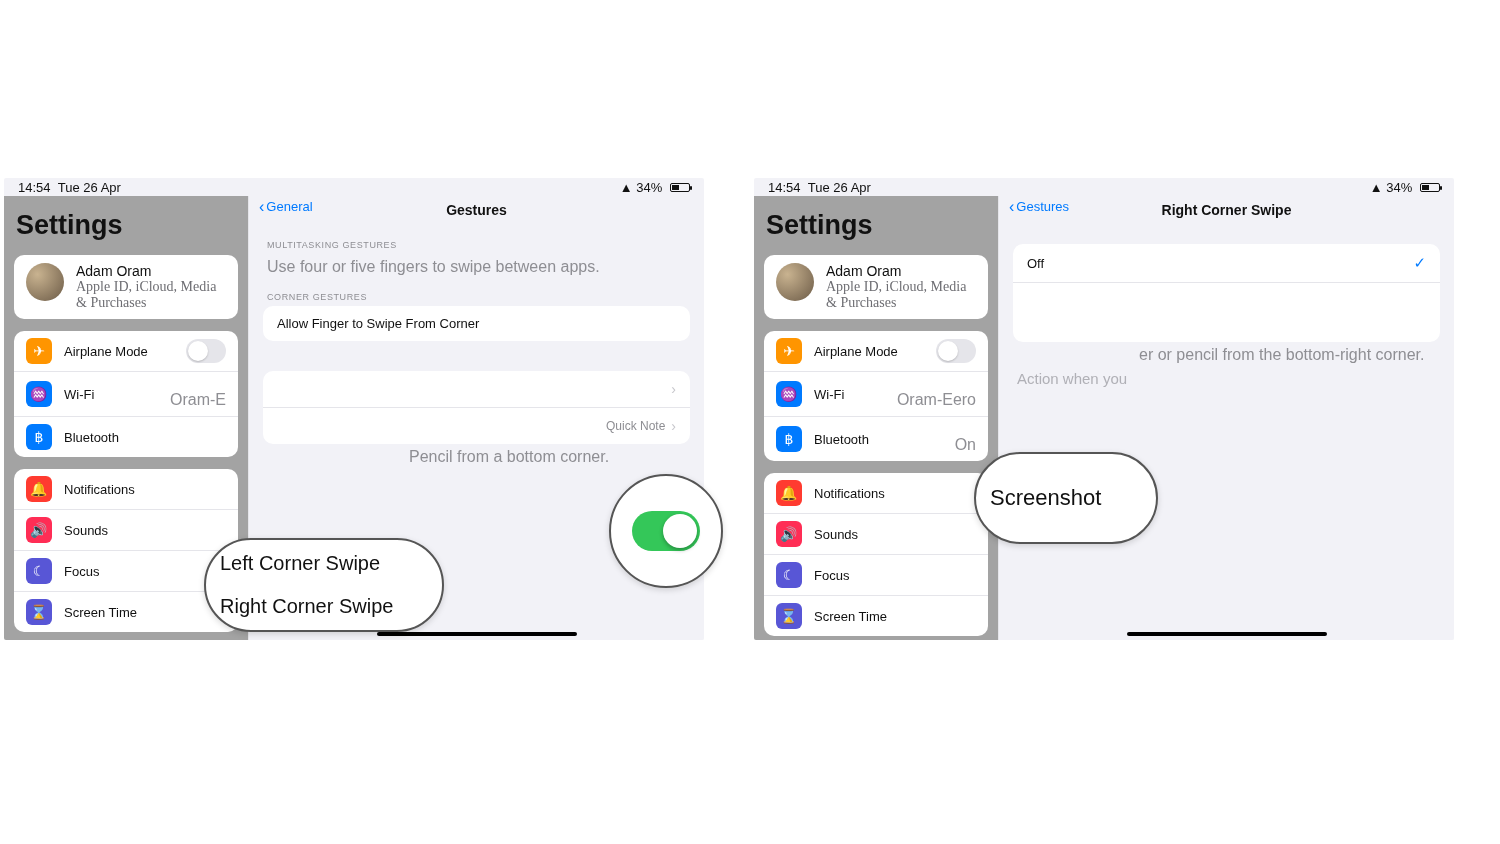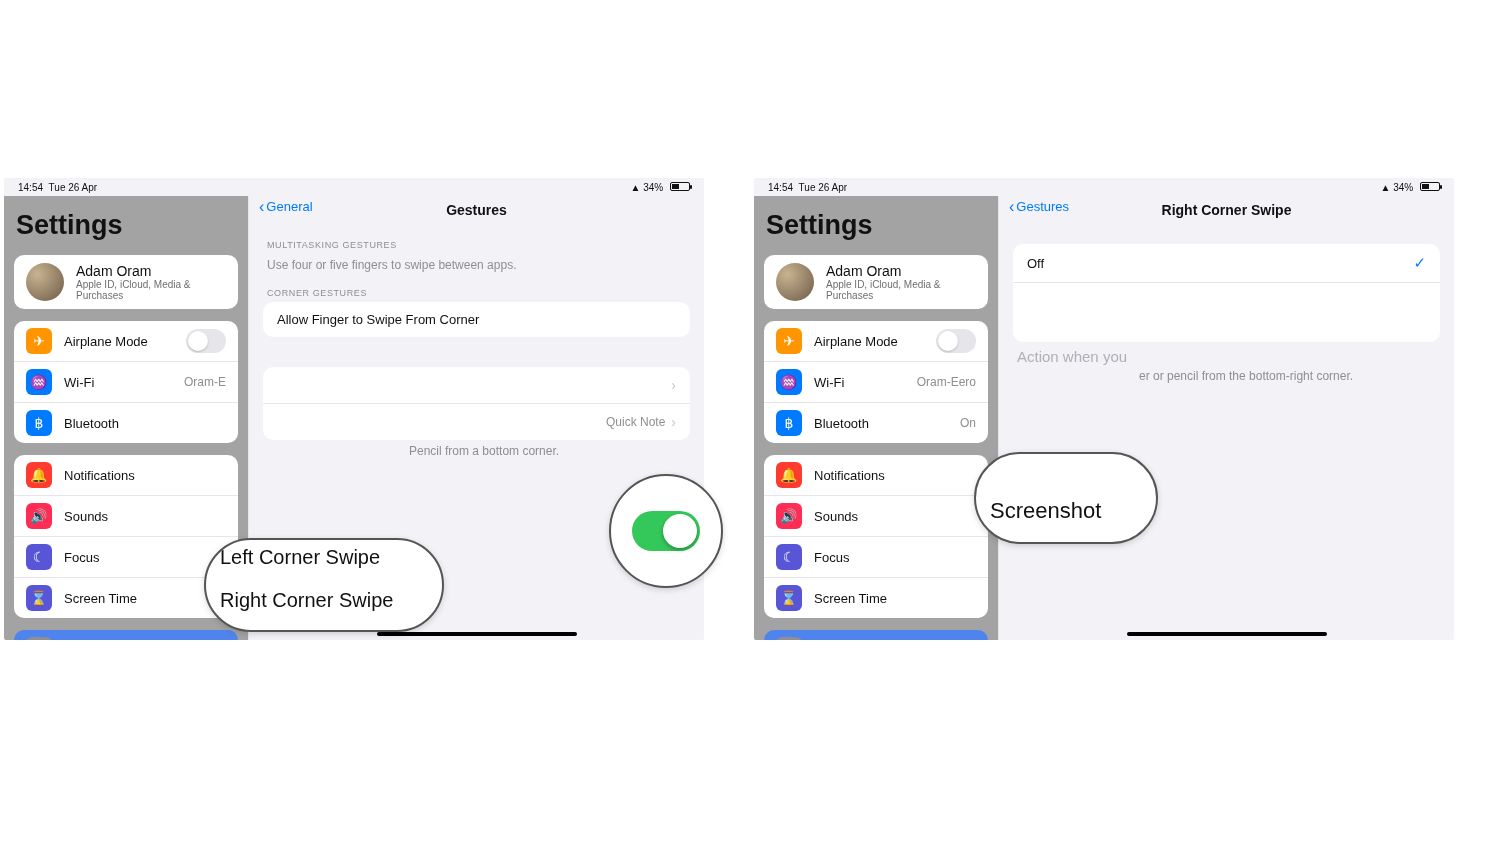--- a/index.html
+++ b/index.html
@@ -22,21 +22,21 @@
     border-radius: 2px;
   }
   .shot.left  { left: 4px; }
   .shot.right { left: 754px; }
 
   
   .statusbar {
     position:absolute; left:0; right:0; top:0; height:16px;
     display:flex; justify-content:space-between; align-items:center;
     padding:2px 14px 0 14px;
-    font-size:10px; color:#111;
+    font-size:13px; color:#111;
   }
   .battery {
     display:inline-block; width:20px; height:9px; border:1px solid #111; border-radius:2px;
     position:relative; margin-left:4px;
   }
   .battery::after { content:""; position:absolute; right:-3px; top:2px; width:2px; height:4px; background:#111; border-radius:1px; }
   .battery .fill { position:absolute; left:1px; top:1px; height:5px; width:7px; background:#111; }
 
   
   .sidebar {
@@ -53,36 +53,36 @@
     background:#fff; border-radius:10px;
     overflow:hidden;
   }
   .profile { display:flex; align-items:flex-start; padding:8px 12px; }
   .avatar {
     width:38px; height:38px; border-radius:50%;
     background: radial-gradient(circle at 30% 30%, #c9b390, #6b5a46);
     flex:0 0 38px; margin-right:12px;
   }
   .profile .name { font-size:14px; color:#111; }
-  .profile .sub  { font-size:10px; color:#6e6e73; }
+  .profile .sub  { font-size:14px; color:#6e6e73;font-family:Liberation Serif, serif; }
 
   .row {
     display:flex; align-items:center;
     padding:7px 12px;
     border-top:1px solid #e5e5ea;
     font-size:13px; color:#111;
   }
   .row:first-child { border-top:none; }
   .row .icon {
     width:26px; height:26px; border-radius:6px; margin-right:12px;
     display:flex; align-items:center; justify-content:center;
     color:#fff; font-size:14px;
   }
   .row .label { flex:1; }
-  .row .value { color:#8e8e93; font-size:12px; }
+  .row .value { color:#8e8e93; font-size:16px;margin-top:12px; }
   .row.selected { background:#4f84ef; color:#fff; }
   .switch {
     width:40px; height:24px; border-radius:12px; background:#e5e5ea; position:relative;
   }
   .switch .knob {
     position:absolute; width:20px; height:20px; border-radius:50%; background:#fff;
     top:2px; left:2px;
     box-shadow:0 1px 2px rgba(0,0,0,.2);
   }
 
@@ -101,21 +101,21 @@
     display:flex; align-items:center; gap:2px;
   }
   .chev { font-size:16px; line-height:13px; }
   .navtitle { font-size:14px; font-weight:600; color:#111; }
 
   .section-label {
     font-size:9px; letter-spacing:0.6px; color:#8e8e93;
     padding:16px 18px 4px 18px;
   }
   .section-help {
-    font-size:12px; color:#8e8e93;
+    font-size:16px; color:#8e8e93;
     padding:4px 18px 0 18px;
   }
   .list {
     margin:0 14px; background:#fff; border-radius:10px; overflow:hidden;
   }
   .lrow {
     display:flex; align-items:center; justify-content:space-between;
     padding:10px 14px;
     border-top:1px solid #e5e5ea;
     font-size:13px; color:#111;
@@ -139,21 +139,21 @@
   }
 
   
   .callout {
     position:absolute; border:2px solid #555; border-radius:9999px;
     background:#fff; overflow:hidden;
     box-shadow:0 2px 6px rgba(0,0,0,.15);
   }
   .callout .inner {
     position:absolute; inset:8px 14px;
-    display:flex; flex-direction:column; justify-content:flex-end;
+    display:flex; flex-direction:column; justify-content:center;
   }
   .callout-line {
     font-size:20px; color:#111; padding:10px 0;
   }
   .callout-sep { height:1px; background:#d0d0d5; }
 
   .callout.toggle-big .big-toggle {
     width:68px; height:40px; border-radius:20px; background:#34c759; position:relative;
   }
   .callout.toggle-big .big-toggle .knob {
@@ -371,22 +371,22 @@
       <div class="list">
         <div class="lrow">
           <span>Off</span>
           <span class="checkmark">✓</span>
         </div>
         <div class="lrow" style="height:60px;">
           <span></span>
             <span></span>
         </div>
       </div>
+      <div class="section-help" style="padding-left:140px;">er or pencil from the bottom-right corner.</div>
       <div class="section-help" style="color:#b0b0b6;font-size:15px;padding-top:6px;">Action when you</div>
-      <div class="section-help" style="padding-left:140px;">er or pencil from the bottom-right corner.</div>
 
       <div class="homebar"></div>
     </div>
   </div>
 
   <div class="callout" style="left:204px; top:538px; width:240px; height:94px;">
     <div class="inner">
       <div class="callout-line">Left Corner Swipe</div>
       <div class="callout-sep"></div>
       <div class="callout-line">Right Corner Swipe</div>

